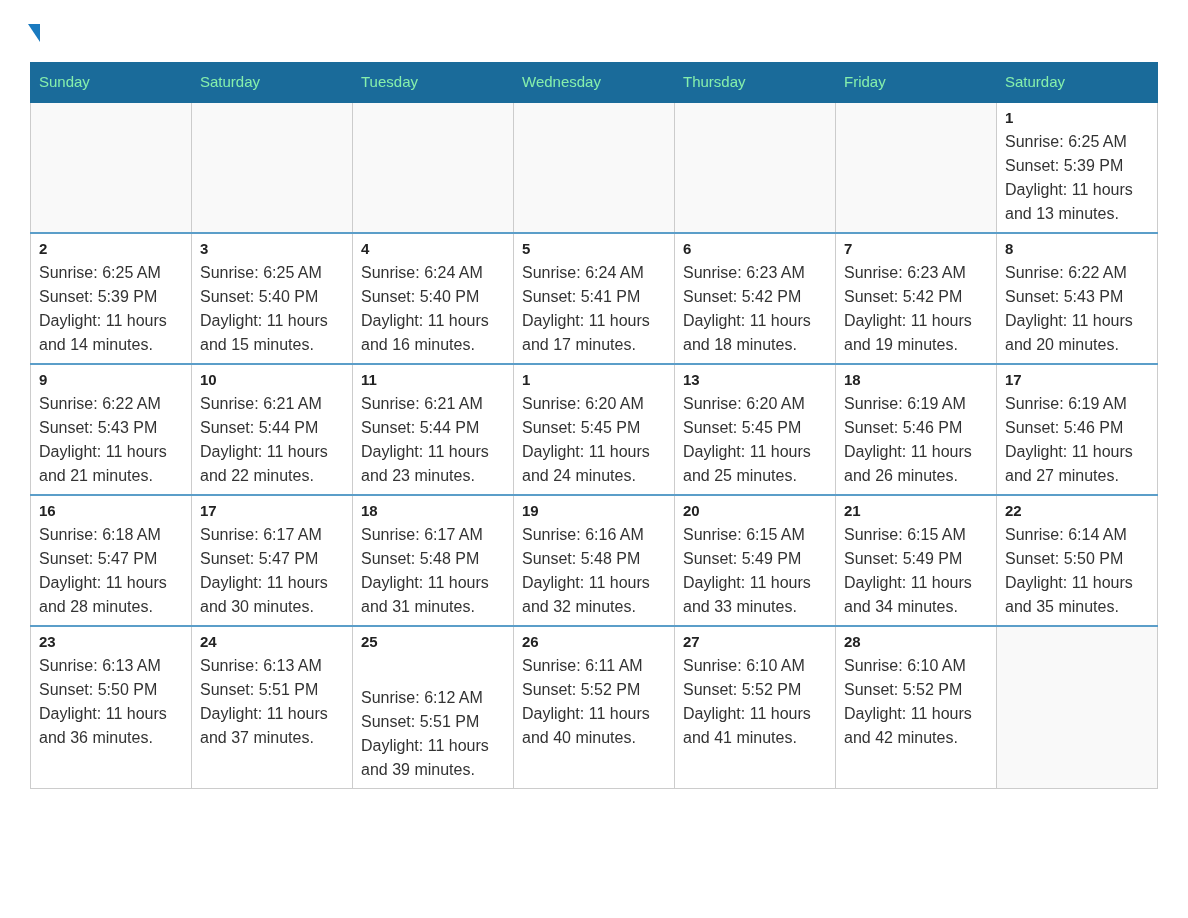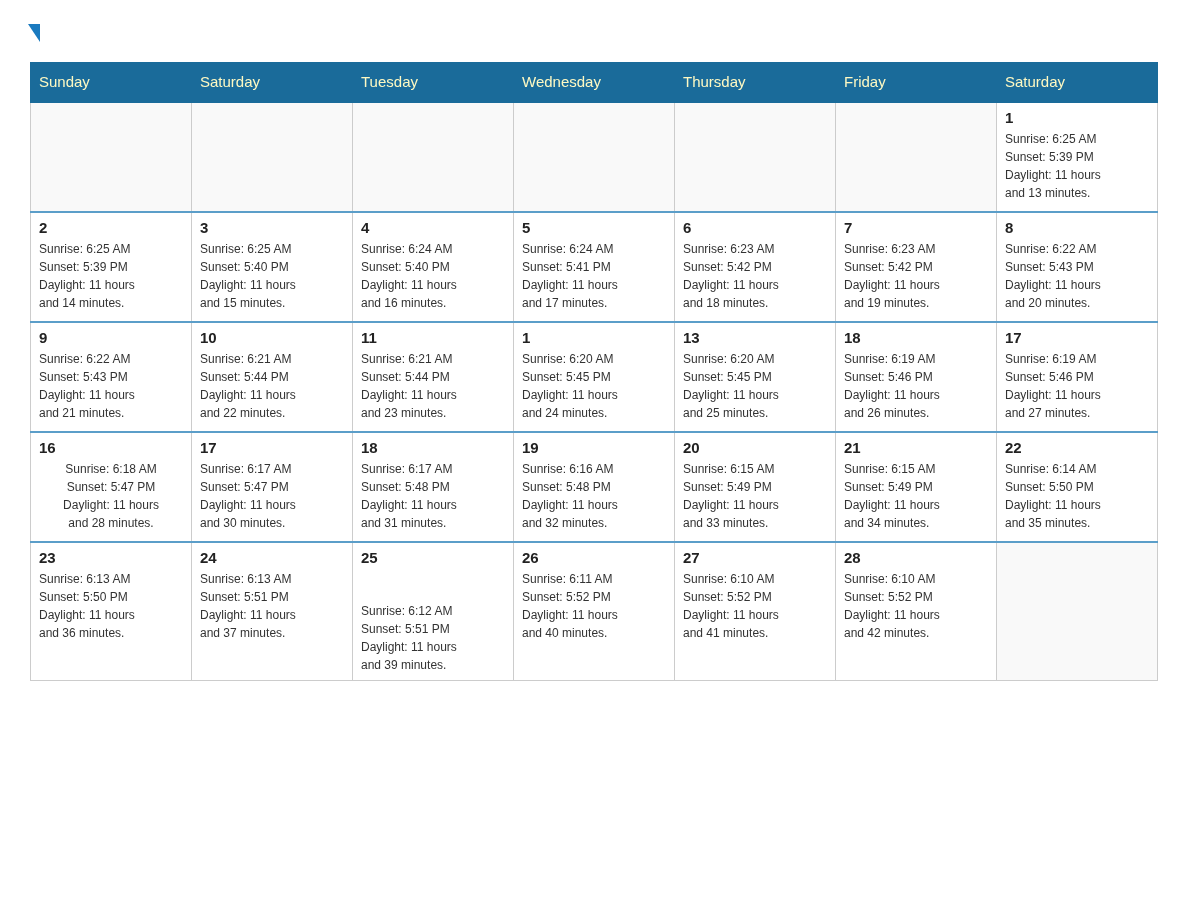--- a/index.html
+++ b/index.html
@@ -57,21 +57,21 @@
       color: #444;
       margin-top: 4px;
     }
     .calendar-table {
       width: 100%;
       border-collapse: collapse;
       table-layout: fixed;
     }
     .calendar-table th {
       background-color: #1a6b9a;
-      color: #fef9c3;
+      color: #86efac;
       padding: 10px 8px;
       font-size: 15px;
       font-weight: normal;
       border: 1px solid #1a6b9a;
       text-align: left;
     }
     .calendar-table td {
       border: 1px solid #ccc;
       vertical-align: top;
       padding: 6px 8px;
@@ -86,21 +86,21 @@
       border-top: 2px solid #5b9ec9;
     }
     .day-number {
       font-size: 15px;
       font-weight: bold;
       color: #222;
       display: block;
       margin-bottom: 4px;
     }
     .day-info {
-      font-size: 12px;
+      font-size: 16px;
       color: #333;
       line-height: 1.5;
     }
     .empty-cell {
       background: #f9f9f9;
     }
   </style>
 </head>
 <body>
 
@@ -244,21 +244,21 @@
           <span class="day-number">17</span>
           <div class="day-info" style="white-space: pre-line;">Sunrise: 6:19 AM
 Sunset: 5:46 PM
 Daylight: 11 hours
 and 27 minutes.</div>
         </td>
       </tr>
       <tr>
         <td>
           <span class="day-number">16</span>
-          <div class="day-info" style="white-space: pre-line; text-align: center;">Sunrise: 6:18 AM
+          <div class="day-info" style="white-space: pre-line;">Sunrise: 6:18 AM
 Sunset: 5:47 PM
 Daylight: 11 hours
 and 28 minutes.</div>
         </td>
         <td>
           <span class="day-number">17</span>
           <div class="day-info" style="white-space: pre-line;">Sunrise: 6:17 AM
 Sunset: 5:47 PM
 Daylight: 11 hours
 and 30 minutes.</div>

